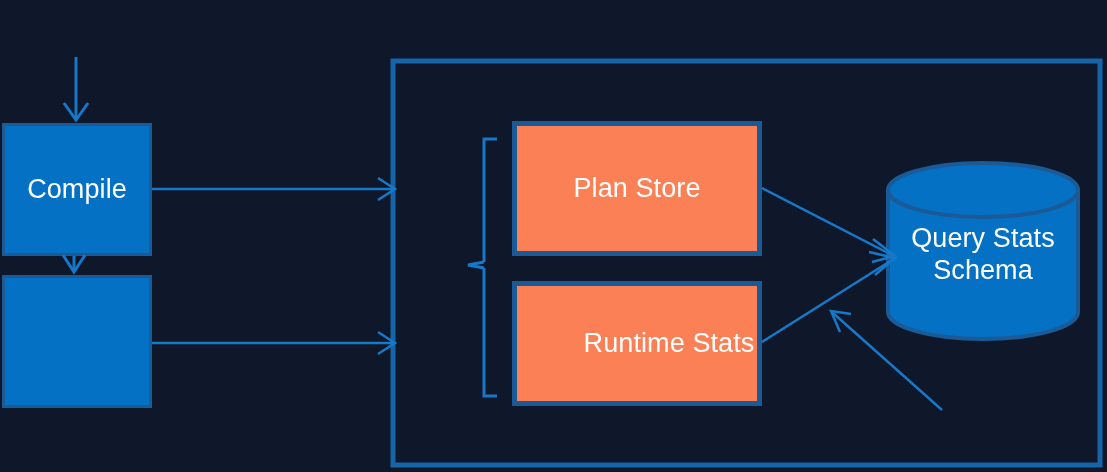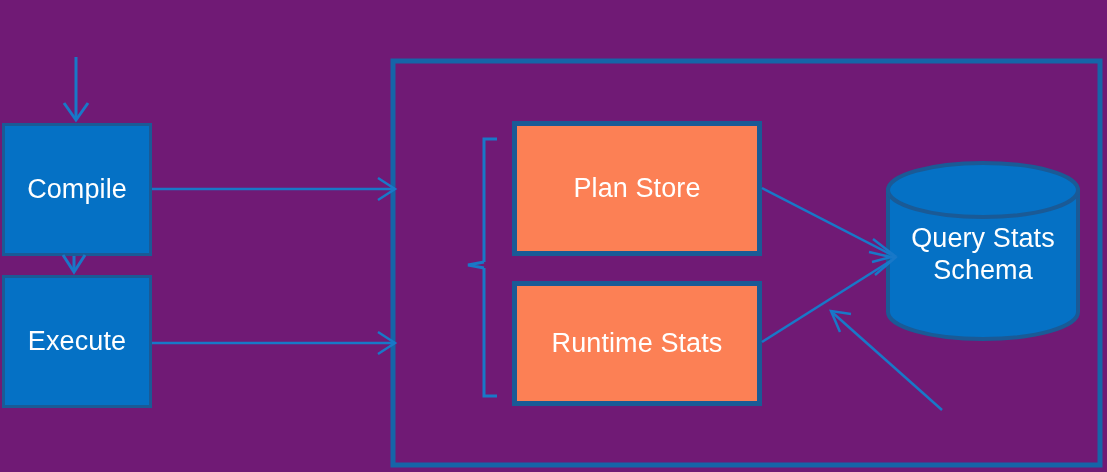--- a/index.html
+++ b/index.html
@@ -4,21 +4,21 @@
 <style>
   html, body {
     margin: 0;
     padding: 0;
     background: #000000;
   }
   #canvas {
     position: relative;
     width: 1107px;
     height: 472px;
-    background: #701a75;
+    background: #0f172a;
     overflow: hidden;
     font-family: "Liberation Sans", sans-serif;
   }
   svg.layer {
     position: absolute;
     left: 0;
     top: 0;
     width: 1107px;
     height: 472px;
     overflow: visible;
@@ -56,27 +56,26 @@
 <div id="canvas">
 
   <svg class="layer">
     <rect x="393" y="61" width="707" height="404" fill="none" stroke="#1565A8" stroke-width="5"></rect>
   </svg>
 
   <div class="box-blue" style="left:2px; top:123px; width:150px; height:133px;"></div>
   <div class="node-label" style="left:2px; top:123px; width:150px; height:133px;">Compile</div>
 
   <div class="box-blue" style="left:2px; top:275px; width:150px; height:133px;"></div>
-  <div class="node-label" style="left:2px; top:275px; width:150px; height:133px;">Execute</div>
 
   <div class="box-orange" style="left:512px; top:121px; width:250px; height:135px;"></div>
   <div class="node-label" style="left:512px; top:121px; width:250px; height:135px;">Plan Store</div>
 
   <div class="box-orange" style="left:512px; top:281px; width:250px; height:125px;"></div>
-  <div class="node-label" style="left:512px; top:281px; width:250px; height:125px;">Runtime Stats</div>
+  <div class="node-label" style="left:512px; top:281px; width:250px; height:125px;padding-left:32px;">Runtime Stats</div>
 
   <svg class="layer">
     <g>
       <path d="M888,190 L888,312 A95,27 0 0 0 1078,312 L1078,190 Z" fill="#0571C5" stroke="#1A5A96" stroke-width="4"></path>
       <ellipse cx="983" cy="190" rx="95" ry="27" fill="#0571C5" stroke="#1A5A96" stroke-width="4"></ellipse>
     </g>
   </svg>
   <div class="node-label" style="left:888px; top:200px; width:190px; height:110px;">Query Stats
 Schema</div>
 

